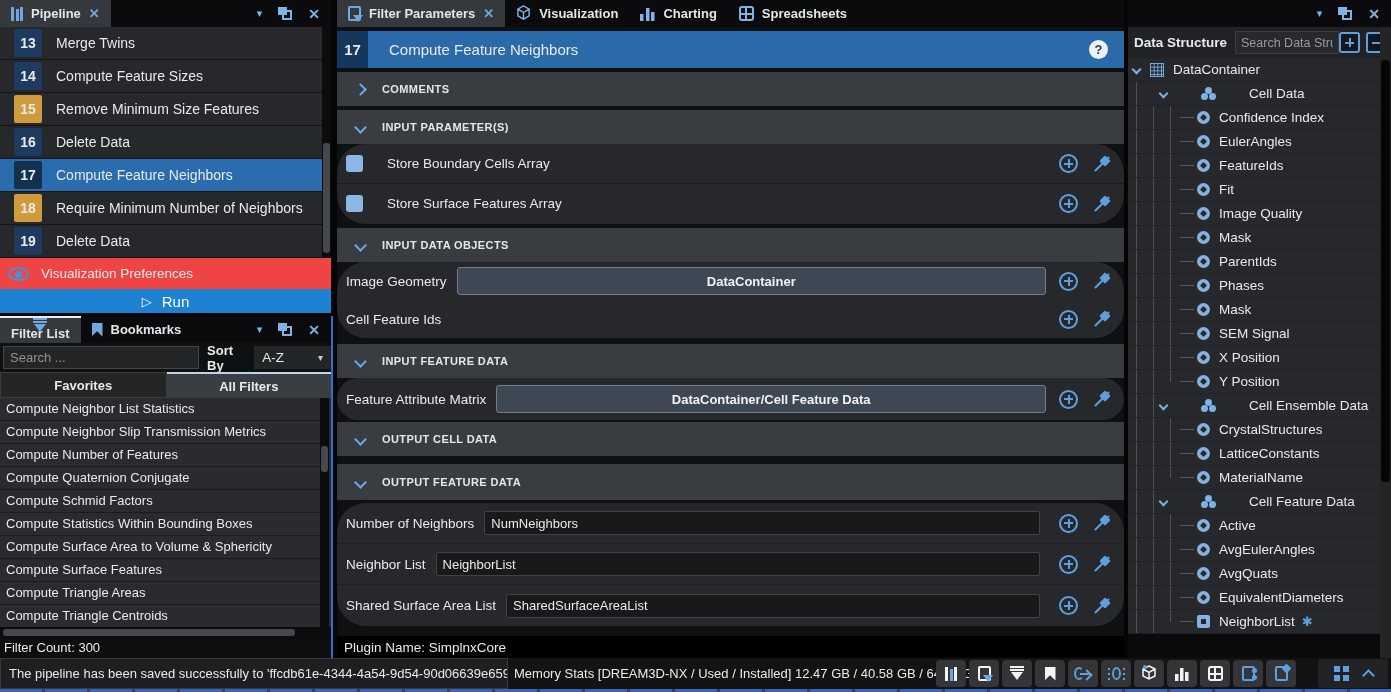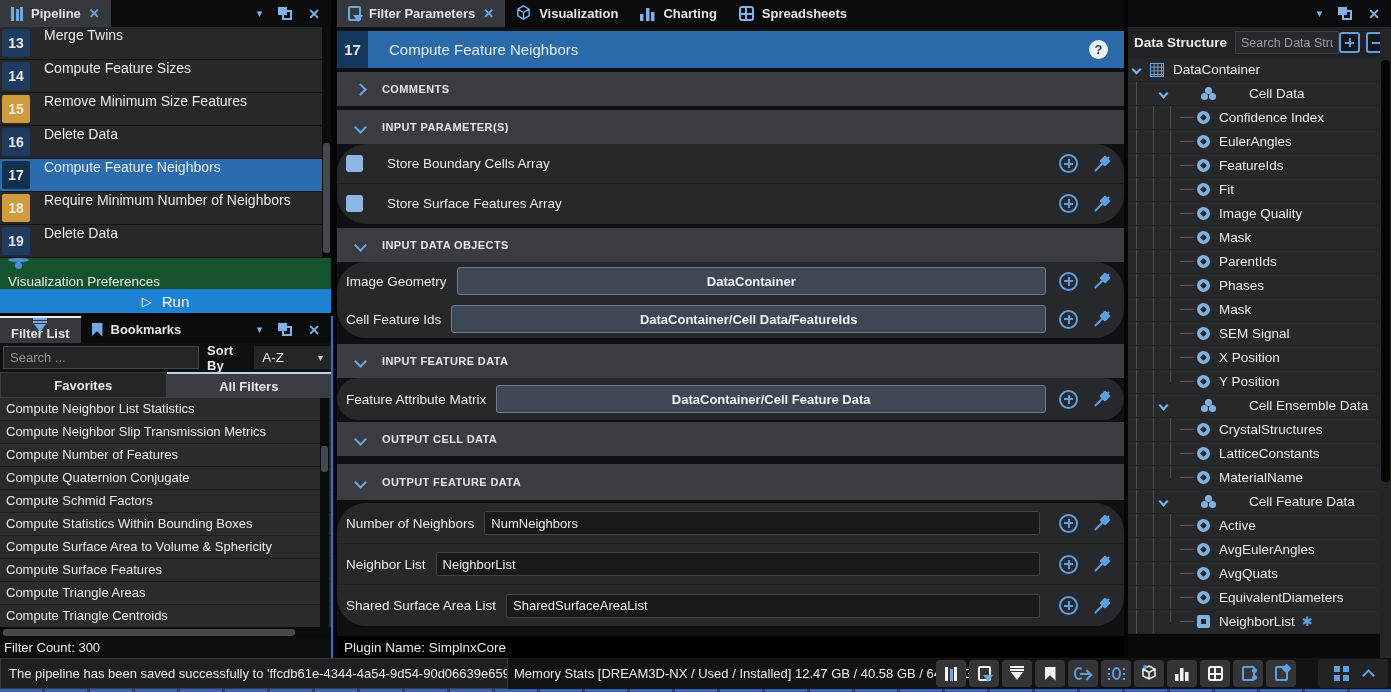--- a/index.html
+++ b/index.html
@@ -80,29 +80,29 @@
   .icon-docpin { position:relative; width:13px; height:15px; display:inline-block; border:2px solid #5d9fe0; border-radius:2px; }
   .icon-docpin::after { content:""; position:absolute; right:-4px; top:-3px; width:7px; height:7px; background:#5d9fe0; border-radius:1px; transform:rotate(45deg); }
   .icon-dashgrid { width:15px; height:15px; display:inline-block; color:#5d9fe0;
     background-image:linear-gradient(currentColor,currentColor),linear-gradient(currentColor,currentColor),linear-gradient(currentColor,currentColor),linear-gradient(currentColor,currentColor);
     background-size:6px 6px,6px 6px,6px 6px,6px 6px; background-position:0 0, 9px 0, 0 9px, 9px 9px; background-repeat:no-repeat; }
   .icon-chevup { width:9px; height:9px; border-left:2.5px solid #5d9fe0; border-top:2.5px solid #5d9fe0; transform:rotate(45deg); display:inline-block; margin-top:4px; }
 
   
   .pipeline-panel { position:absolute; left:0; top:0; width:331px; height:313px; background:#0b0c0d; }
   .pl-rows { position:absolute; left:0; top:27px; width:331px; }
-  .pl-row { height:33px; display:flex; align-items:flex-start; background:#26282b; border-bottom:1px solid #131416; font-size:14px; }
+  .pl-row { height:33px; display:flex; align-items:center; background:#26282b; border-bottom:1px solid #131416; font-size:14px;padding-left:12px; }
   .pl-row.selected { background:#2a6cae; }
   .pl-badge { width:28px; height:28px; margin:2px; border-radius:2px; background:#1e3a5f; display:flex; align-items:center; justify-content:center; font-weight:bold; font-size:14px; }
   .pl-row.selected .pl-badge { background:#14304f; }
   .pl-badge.orange { background:#cf9b3d; }
   .pl-label { margin-left:12px; }
   .pl-scroll { position:absolute; right:0; top:27px; width:9px; height:231px; background:#0b0c0d; }
   .pl-thumb { position:absolute; left:1px; top:116px; width:7px; height:110px; background:#45494e; border-radius:3px; }
-  .viz-row { position:absolute; left:0; top:258px; width:331px; height:31px; background:#14532d; display:flex; gap:12px; padding-left:8px; font-size:13.5px;flex-direction:column; }
+  .viz-row { position:absolute; left:0; top:258px; width:331px; height:31px; background:#ef4444; display:flex; align-items:center; gap:12px; padding-left:8px; font-size:13.5px; }
   .run-btn { position:absolute; left:0; top:289px; width:331px; height:24px; background:#1e82d2; display:flex; align-items:center; justify-content:center; gap:10px; font-size:15px; color:#fff; }
   .run-play { font-size:13px; }
 
   
   .filterlist-panel { position:absolute; left:0; top:316px; width:333px; height:342px; background:#0f1011; border-right:2px solid #2e6fd2; }
   .fl-tab-top { border-top:2px solid #e8eef4;flex-direction:column; }
   .fl-search-row { position:absolute; left:0; top:27px; width:331px; height:29px; background:#0f1011; display:flex; align-items:center; }
   .fl-search { width:218px; height:23px; margin-left:3px; background:#242527; border:1px solid #434549; color:#c7cbd0; padding:0 6px; font-family:inherit; font-size:13px; }
   .fl-search::placeholder { color:#8d9296; }
   .sortby { margin-left:8px; font-weight:bold; font-size:13px; }
@@ -345,21 +345,20 @@
       <div class="prow" style="height:38px">
         <span class="prow-label">Image Geometry</span>
         <span class="combo">DataContainer</span>
         <span class="rowicons" style="width:78px">
           <span class="icon-cplus"></span>
           <span class="icon-unpin"></span>
         </span>
       </div>
       <div class="prow" style="height:38px">
         <span class="prow-label">Cell Feature Ids</span>
-        <span class="combo">DataContainer/Cell Data/FeatureIds</span>
         <span class="rowicons" style="width:78px">
           <span class="icon-cplus"></span>
           <span class="icon-unpin"></span>
         </span>
       </div>
     </div>
 
     <div class="sec-hdr" style="top:344px">
       <span class="chev"></span>
       <span class="sec-label">INPUT FEATURE DATA</span>

